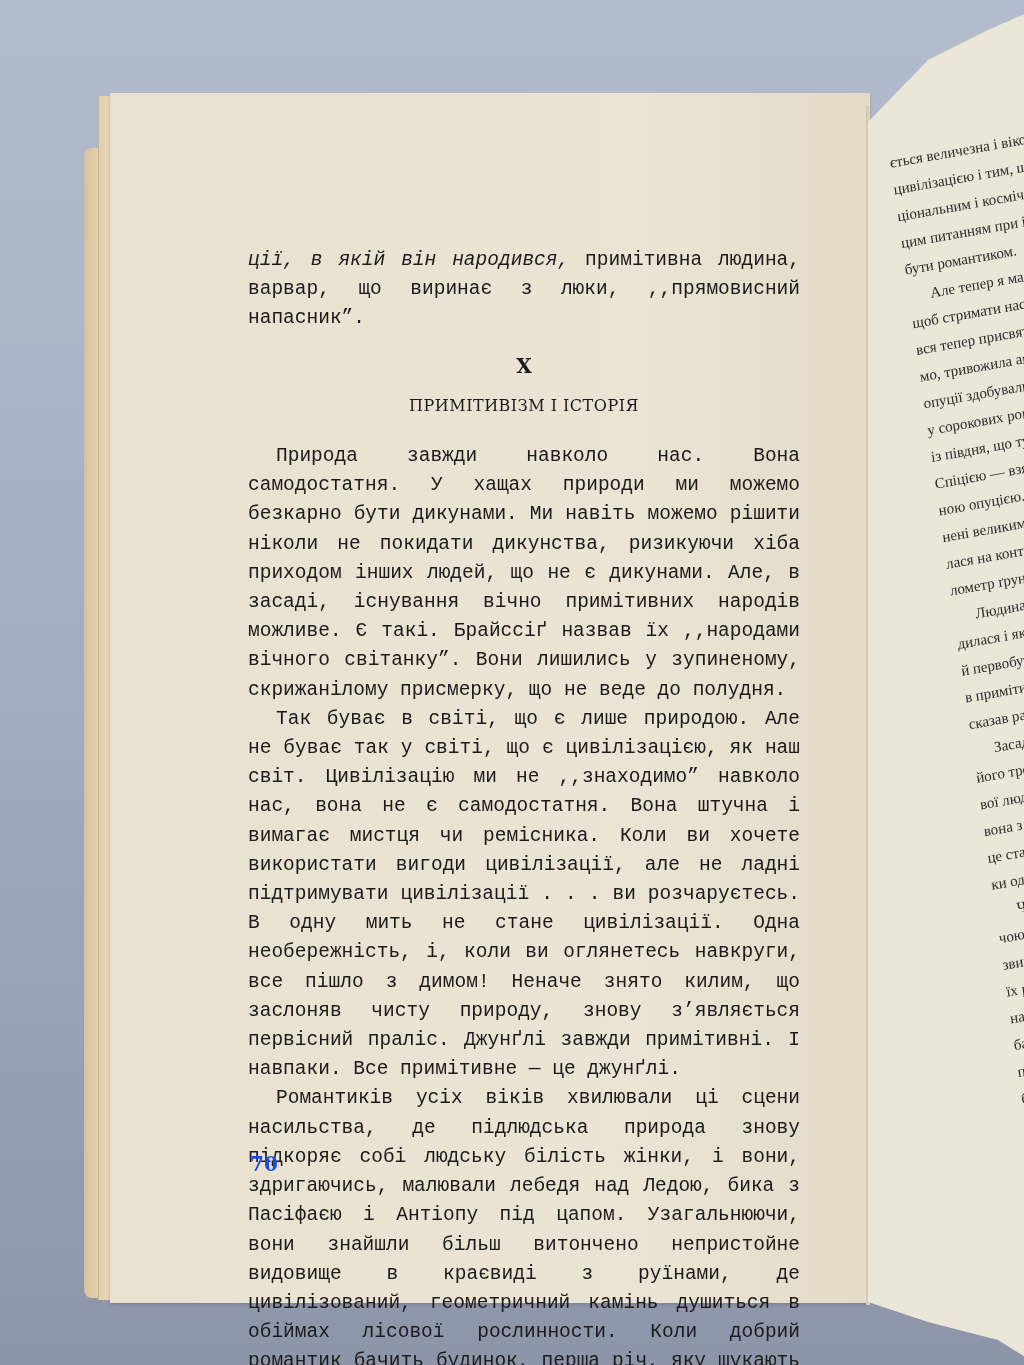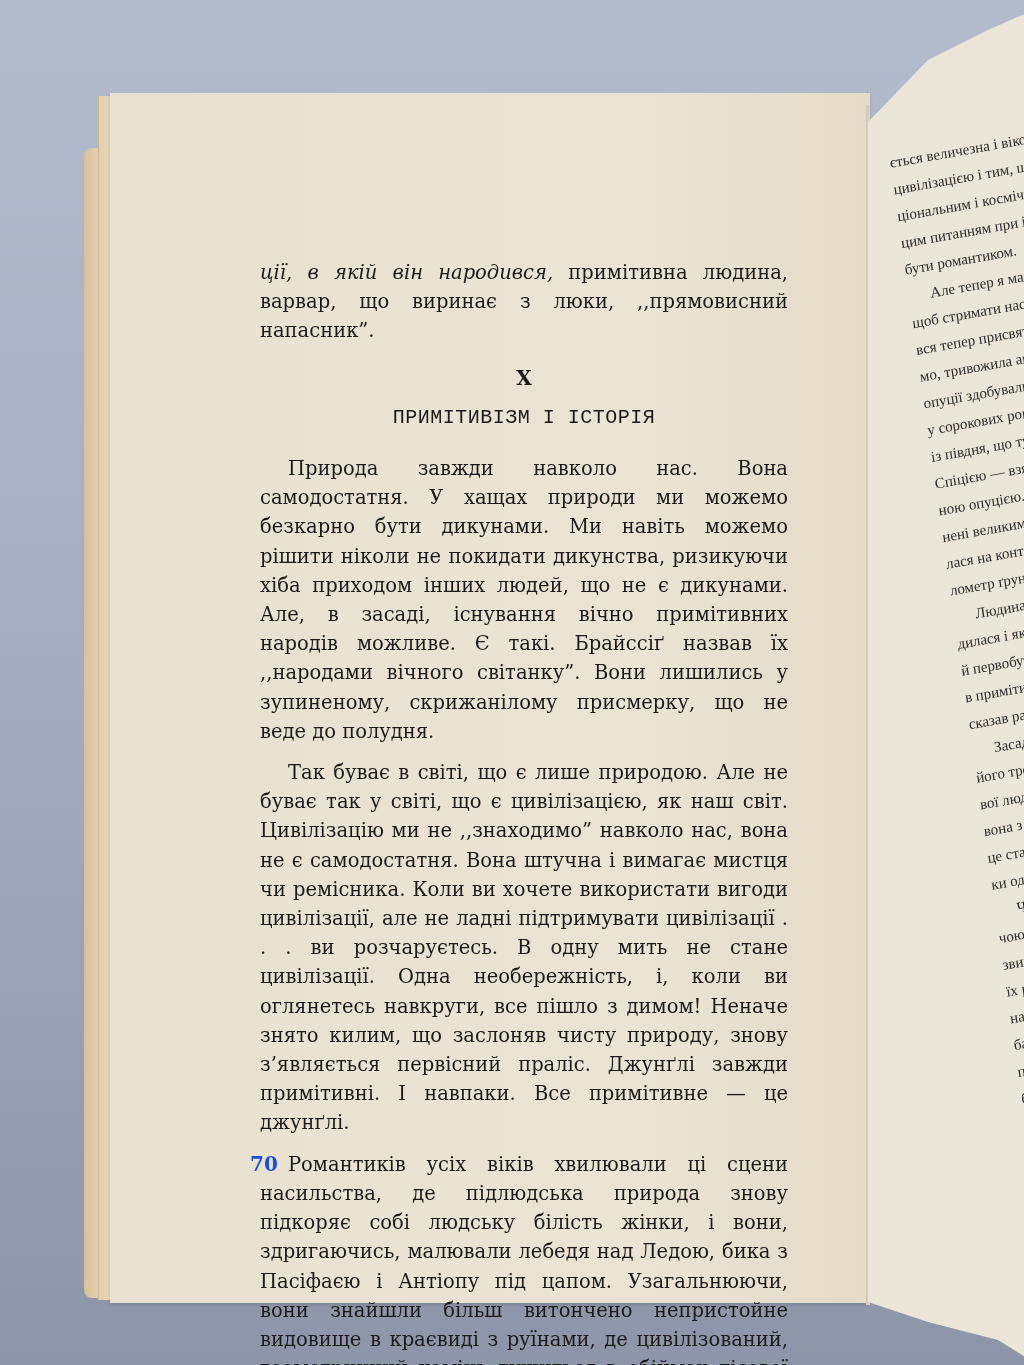--- a/index.html
+++ b/index.html
@@ -31,31 +31,30 @@
     position:absolute; left:868px; top:0; width:170px; height:1365px;
     background:#ece6d8;
     clip-path: polygon(0 122px, 60px 60px, 120px 30px, 170px 8px, 170px 1365px, 130px 1340px, 60px 1322px, 0 1302px);
     overflow:hidden;
   }
   .text-block {
     position:absolute; left:248px; top:246px; width:552px;
     color:#1c1b1b; font-size:19.5px; line-height:29.2px;
     text-align:justify;
   }
-  .text-block p { margin:12px; }
+  .text-block p { margin:0;font-family:Liberation Mono, monospace; }
   .text-block p.indent { text-indent:28px; }
   .italic { font-style:italic; }
   .chapter-num {
     text-align:center; font-weight:bold; font-size:20px;
     margin:18px 0 10px;
   }
   .chapter-title {
-    text-align:center; font-size:20px; letter-spacing:0.5px;
+    text-align:center; font-size:16px; letter-spacing:0.5px;
     margin:8px 0 22px;
-    font-family:Liberation Mono, monospace;
   }
   .page-number {
     position:absolute; left:250px; top:1152px; font-size:20px; font-weight:bold; color:#1d4ed8;
   }
   .rp-text {
     position:absolute; left:20px; top:150px; width:240px;
     font-family:"Liberation Serif", serif; font-size:15px; line-height:27px; color:#2a2a2a;
     transform: rotate(-8deg) skewY(-2deg); transform-origin: 0 0;
     white-space:nowrap;
   }

